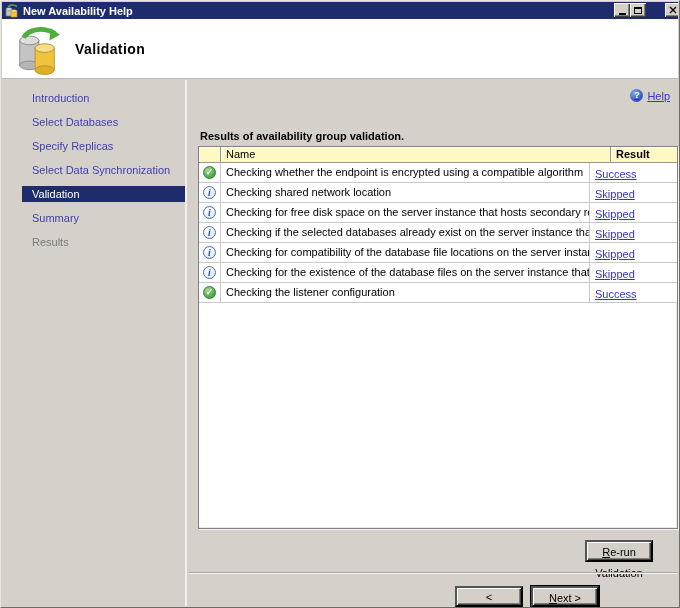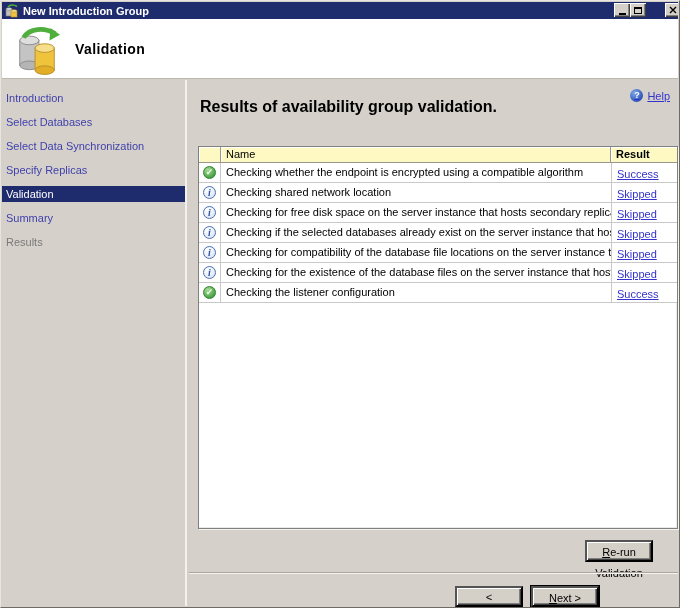--- a/index.html
+++ b/index.html
@@ -44,42 +44,42 @@
     letter-spacing:0.4px;
   }
 
   
   .body-area { position:absolute; top:79px; left:1px; right:1px; bottom:1px; background:#D5D1CA; }
   .sidebar {
     position:absolute; left:0; top:0; width:185px; height:100%;
     border-right:2px solid #f3f1ed; padding-top:10px;
   }
   .nav-item {
-    height:16px; margin-bottom:8px; padding:2px 0 0 4px;
+    height:16px; margin-bottom:8px; padding:2px 0 0 10px;
     font-size:11px; color:var(--nav-link,#4141AC); cursor:pointer;
-    white-space:nowrap; overflow:hidden;
+    white-space:nowrap; overflow:hidden;margin-left:20px;
   }
   .nav-item.selected { background:var(--titlebar,#1E2C6E); color:#fff; }
   .nav-item.disabled { color:var(--nav-disabled,#7A7A7A); cursor:default; }
 
   .main { position:absolute; left:187px; top:0; right:0; bottom:0; }
 
   
   .help-link {
     position:absolute; top:9px; right:8px; display:flex; align-items:center; gap:4px;
     font-size:11px; color:var(--link,#3333CC); text-decoration:underline; cursor:pointer;
   }
   .help-icon {
     width:13px; height:13px; border-radius:50%;
     background:radial-gradient(circle at 35% 30%, #7fa8e8, var(--help-blue,#2F55B8) 70%);
     color:#fff; font-size:9px; font-weight:bold; text-align:center; line-height:13px;
     text-decoration:none; display:inline-block;
   }
 
-  .heading { position:absolute; top:18px; left:11px; font-size:16px; font-weight:bold; color:#000; }
+  .heading { position:absolute; top:50px; left:11px; font-size:11px; font-weight:bold; color:#000; }
 
   
   .vtable {
     position:absolute; left:9px; top:66px; width:480px; height:383px;
     background:#fff; border:1px solid #808080;
     box-shadow: 1px 1px 0 #f6f4f0, inset -1px -1px 0 #e9e9e9;
     overflow:hidden;
   }
   .thead { display:flex; height:16px; background:#fef9c3; font-size:11px; color:#000; }
   .thead > div {
@@ -93,21 +93,21 @@
   .trow { display:flex; height:20px; border-bottom:1px solid #c9c9c9; background:#fff; }
   .cell-icon {
     width:22px; flex:0 0 auto; border-right:1px solid #c9c9c9;
     display:flex; align-items:center; justify-content:center;
   }
   .cell-name {
     flex:1 1 auto; font-size:11px; color:#000; padding:0 3px 0 5px; line-height:19px;
     white-space:nowrap; overflow:hidden;
   }
   .cell-result {
-    width:66px; flex:0 0 auto; border-left:1px solid #c9c9c9;
+    width:88px; flex:0 0 auto; border-left:1px solid #c9c9c9;
     padding:2px 12px 0 5px; line-height:16px;
   }
   .result-link { font-size:11px; color:var(--link,#3333CC); text-decoration:underline; cursor:pointer; }
 
   .row-icon {
     width:13px; height:13px; border-radius:50%; text-align:center;
     display:inline-block; flex:0 0 auto;
   }
   .row-icon.success {
     background:radial-gradient(circle at 35% 28%, #A9DD96, var(--success-green,#44A340) 75%);
@@ -146,21 +146,21 @@
 <div class="window">
 
   <div class="titlebar">
     <svg class="titlebar-icon" viewBox="0 0 14 14">
       <rect x="1" y="5" width="6" height="7" fill="#BFBFBF" stroke="#7a7a7a" stroke-width="0.6"></rect>
       <ellipse cx="4" cy="5" rx="3" ry="1.3" fill="#E0E0E0" stroke="#7a7a7a" stroke-width="0.6"></ellipse>
       <rect x="6" y="7" width="6" height="6" fill="#F0C33C" stroke="#B8912C" stroke-width="0.6"></rect>
       <ellipse cx="9" cy="7" rx="3" ry="1.3" fill="#F7DE8B" stroke="#B8912C" stroke-width="0.6"></ellipse>
       <path d="M3 3 C 5 0.5, 9 0.5, 12 2.5" stroke="#4FAE3C" stroke-width="1.6" fill="none"></path>
     </svg>
-    <span class="titlebar-text">New Introduction Group</span>
+    <span class="titlebar-text">New Availability Help</span>
     <div class="win-controls">
       <div class="win-btn min">
           <div class="glyph-min"></div>
         </div>
       <div class="win-btn max">
           <div class="glyph-max"></div>
         </div>
       <div class="win-btn close">
         <svg width="8" height="8" viewBox="0 0 8 8">
           <path d="M1 1 L7 7 M7 1 L1 7" stroke="#000" stroke-width="1.4"></path>
@@ -181,22 +181,22 @@
       <ellipse cx="32" cy="24" rx="10" ry="4.5" fill="#F7DE8B" stroke="#B8912C"></ellipse>
     </svg>
     <div class="banner-title">Validation</div>
   </div>
 
   <div class="body-area">
 
     <div class="sidebar">
         <div class="nav-item link">Introduction</div>
         <div class="nav-item link">Select Databases</div>
+        <div class="nav-item link">Specify Replicas</div>
         <div class="nav-item link">Select Data Synchronization</div>
-        <div class="nav-item link">Specify Replicas</div>
         <div class="nav-item selected">Validation</div>
         <div class="nav-item link">Summary</div>
         <div class="nav-item disabled">Results</div>
       </div>
 
     <div class="main">
 
       <a class="help-link">
         <span class="help-icon">?</span>
         <span>Help</span>

